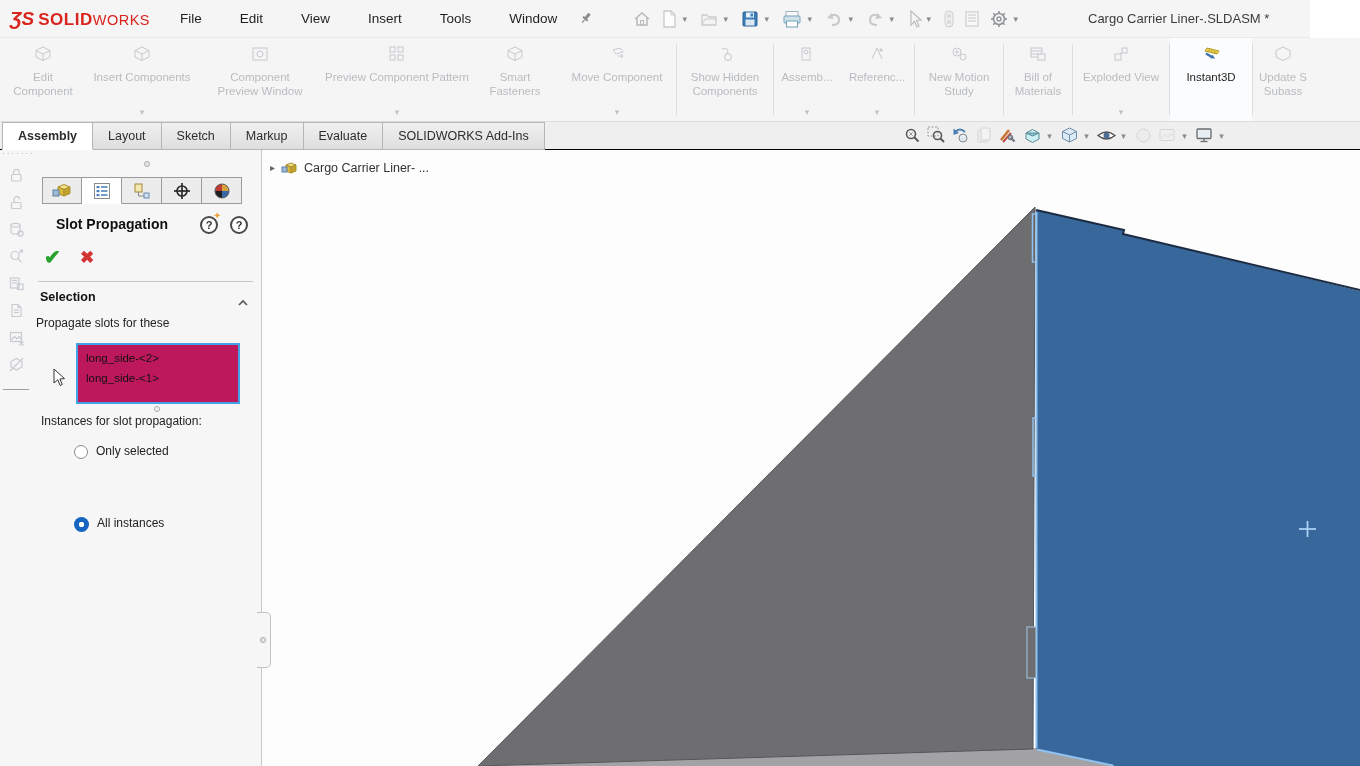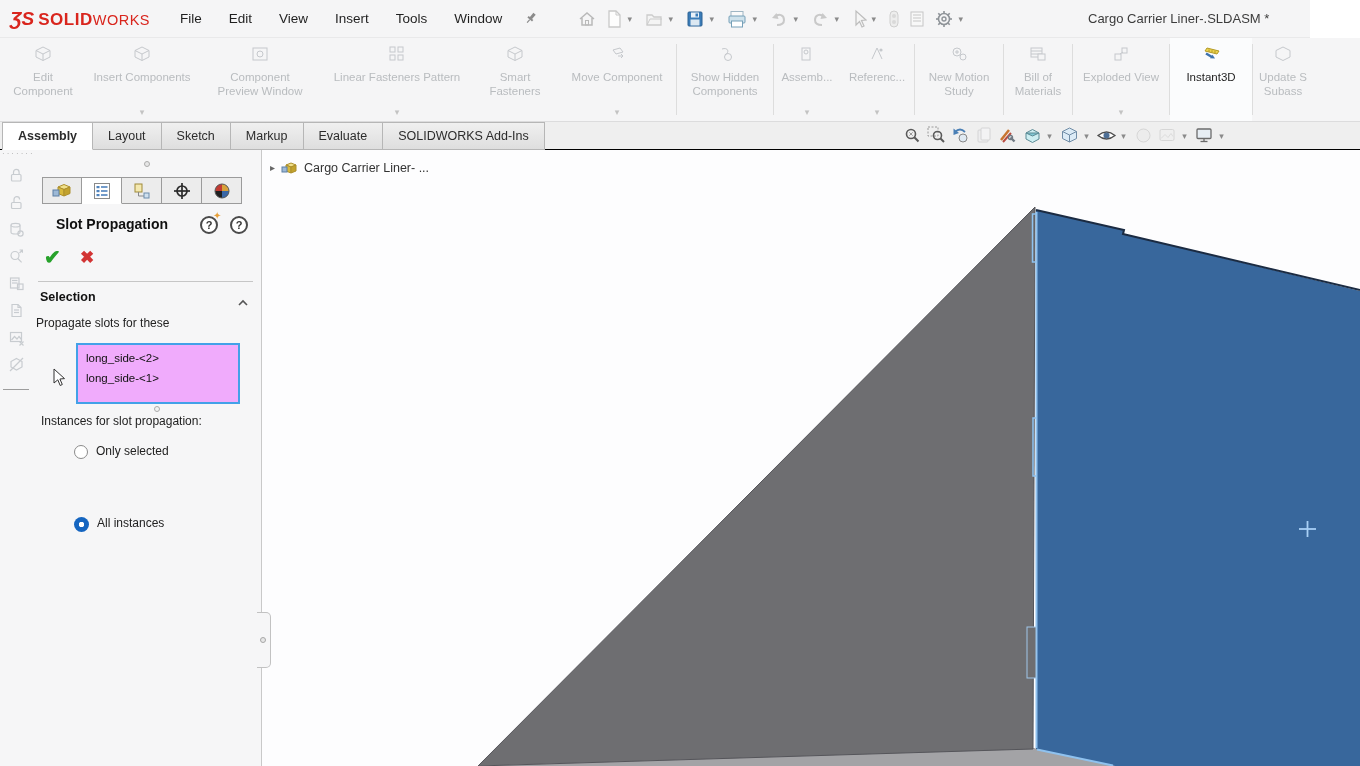--- a/index.html
+++ b/index.html
@@ -7,21 +7,21 @@
               font-family:"Liberation Sans", sans-serif; color:#222; }
 
   
   .menubar { position:absolute; top:0; left:0; width:1310px; height:38px;
              background:#f5f5f6; border-bottom:1px solid #e9e9ea;
              display:flex; align-items:center; z-index:6; }
   .logo { display:flex; align-items:baseline; margin-left:10px; white-space:nowrap; }
   .logo-mark { color:#d9251d; font-style:italic; font-weight:bold; font-size:19px; margin-right:4px; }
   .logo-bold  { color:#d9251d; font-weight:bold;  font-size:17px; letter-spacing:.5px; }
   .logo-light { color:#d9251d; font-weight:normal; font-size:14.5px; letter-spacing:.5px; }
-  .menus { display:flex; gap:27px; margin-left:30px; font-size:13.5px; color:#1f1f1f; }
+  .menus { display:flex; gap:38px; margin-left:30px; font-size:13.5px; color:#1f1f1f; }
   .menu-item { cursor:default; }
   .pin { margin-left:22px; display:flex; align-items:center; }
   .qtb { display:flex; align-items:center; margin-left:34px; }
   .qtb .grp { display:flex; align-items:center; margin:0 4px; }
   .qtb svg { display:block; }
   .caret { font-size:9px; color:#8a8a8a; margin:0 2px; width:9px; text-align:center; }
   .doc-title { position:absolute; left:1088px; top:11px; font-size:13px; color:#3c3c3c; white-space:nowrap; }
 
   
   .ribbon { position:absolute; top:38px; left:0; width:1360px; height:84px;
@@ -72,21 +72,21 @@
           font-size:11px; font-weight:bold; color:#333; text-align:center; line-height:14px; background:#fff; }
   .help.h1 { left:168px; } .help.h2 { left:198px; }
   .spark { position:absolute; left:181px; top:60px; color:#e8a13a; font-size:10px; }
   .pm-ok { position:absolute; left:12px; top:95px; color:#27a22b; font-size:20px; font-weight:bold; }
   .pm-cancel { position:absolute; left:48px; top:97px; color:#d23434; font-size:17px; font-weight:bold; }
   .pm-div { position:absolute; left:6px; right:8px; top:131px; border-top:1px solid #c6c6c6; }
   .sec-head { position:absolute; left:8px; top:140px; font-size:12.5px; font-weight:bold; color:#101010; }
   .sec-chevron { position:absolute; right:12px; top:143px; }
   .sec-prompt { position:absolute; left:4px; top:166px; font-size:12px; color:#222; }
   .listbox { position:absolute; left:44px; top:193px; width:164px; height:61px;
-             background:#f0abfc; border:2px solid #43a1e8; padding:3px 0; overflow:hidden; }
+             background:#be185d; border:2px solid #43a1e8; padding:3px 0; overflow:hidden; }
   .listbox .li { font-size:11.5px; color:#111; padding:1px 8px; height:20px; line-height:18px; }
   .lb-dot { position:absolute; left:122px; top:256px; width:6px; height:6px; border-radius:50%;
             background:#f2f2f2; border:1px solid #ababab; }
   .cursor-arrow { position:absolute; left:20px; top:218px; }
   .inst-label { position:absolute; left:9px; top:264px; font-size:12px; color:#222; }
   .radio-row { position:absolute; left:42px; display:flex; align-items:flex-start; gap:8px; }
   .r1 { top:294px; } .r2 { top:322px; } .r3 { top:366px; }
   .rdot { width:14px; height:14px; border-radius:50%; border:1px solid #8b8b8b; background:#fff;
           flex:0 0 auto; margin-top:1px; }
   .r2 .rdot { margin-top:8px; }
@@ -278,21 +278,21 @@
       </div>
   </div>
   <div class="ritem" style="width:150px">
     <svg class="ricon" width="18" height="18">
         <rect x="2" y="2" width="5" height="5" stroke="#c5c8cc" fill="none"></rect>
         <rect x="10" y="2" width="5" height="5" stroke="#c5c8cc" fill="none"></rect>
         <rect x="2" y="10" width="5" height="5" stroke="#c5c8cc" fill="none"></rect>
         <rect x="10" y="10" width="5" height="5" stroke="#c5c8cc" fill="none"></rect>
       </svg>
     <div class="rlabel">
-        <div>Linear Fasteners Pattern</div>
+        <div>Preview Component Pattern</div>
         <div></div>
       </div>
     <div class="rarrow">▾</div>
   </div>
   <div class="ritem" style="width:86px">
     <svg class="ricon" width="18" height="18">
         <path d="M9 2 L16 5.5 L16 12 L9 15.5 L2 12 L2 5.5 Z M2 5.5 L9 9 L16 5.5 M9 9 L9 15.5" stroke="#c5c8cc" fill="none"></path>
       </svg>
     <div class="rlabel">
         <div>Smart</div>

